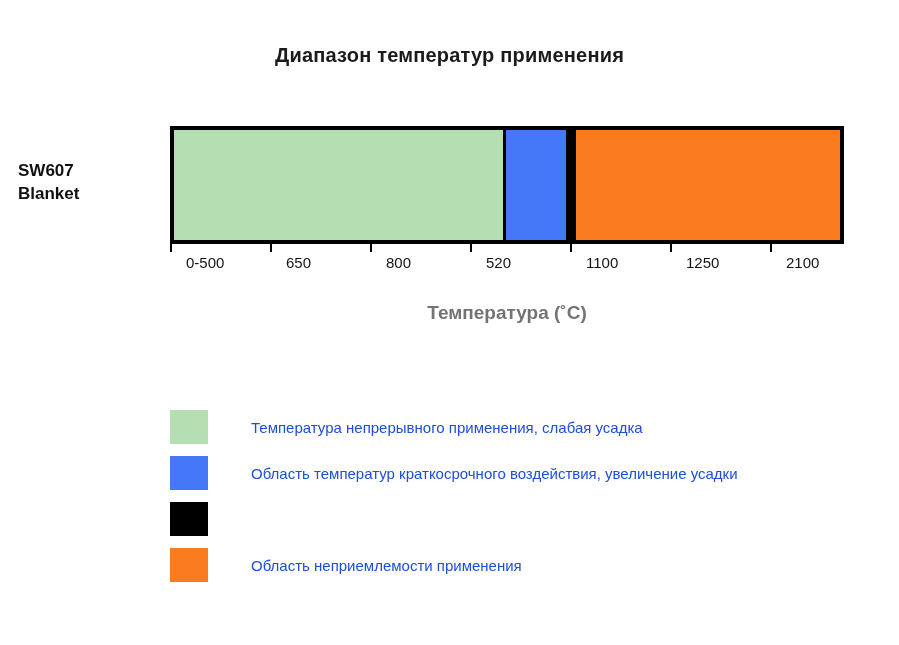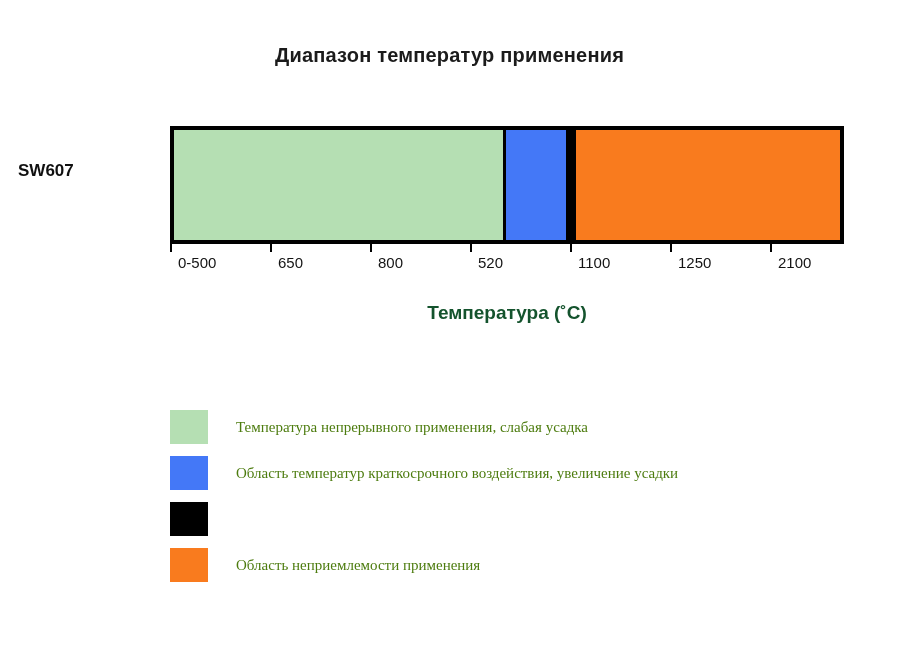--- a/index.html
+++ b/index.html
@@ -96,36 +96,36 @@
     position: absolute;
     left: 0;
     top: 0;
     width: 2px;
     height: 8px;
     background: #000000;
   }
   .tick-text {
     position: absolute;
     top: 10px;
-    left: 8px;
+    left: 16px;
     font-size: 15px;
     white-space: nowrap;
     color: #141414;
     text-align: right;
   }
 
   .x-axis-title {
     position: absolute;
     left: 170px;
     top: 302px;
     width: 674px;
     text-align: center;
     font-size: 19px;
     font-weight: bold;
-    color: #14532d;
+    color: #737373;
   }
 
   
   .legend {
     position: absolute;
     left: 170px;
     top: 404px;
     width: 700px;
   }
   .legend-row {
@@ -133,36 +133,36 @@
     height: 46px;
     display: flex;
     align-items: center;
   }
   .legend-swatch {
     width: 38px;
     height: 34px;
     flex: 0 0 38px;
   }
   .legend-text {
-    margin-left: 28px;
+    margin-left: 43px;
     font-size: 15px;
-    color: #4d7c0f;
+    color: #1d4ed8;
     white-space: nowrap;
-    font-family: Liberation Serif, serif;
   }
 </style>
 </head>
 <body>
 
 <div id="chart-root">
 
   <div class="chart-title">Диапазон температур применения</div>
 
   <div class="cat-label">
     <div>SW607</div>
+    <div>Blanket</div>
   </div>
 
   <div class="plot-frame">
     <div class="bar-track" id="bar-track">
         <div class="segment" style="left: 0%; width: 49.45%; background: rgb(181, 223, 179);"></div>
         <div class="segment" style="left: 49.45%; width: 9.4%; background: rgb(68, 120, 247);"></div>
         <div class="seg-divider" style="left: 49.45%;"></div>
         <div class="segment" style="left: 58.85%; width: 1.48%; background: rgb(0, 0, 0);"></div>
         <div class="segment" style="left: 60.33%; width: 39.67%; background: rgb(249, 123, 30);"></div>
         <div class="seg-divider" style="left: 49.45%;"></div>

